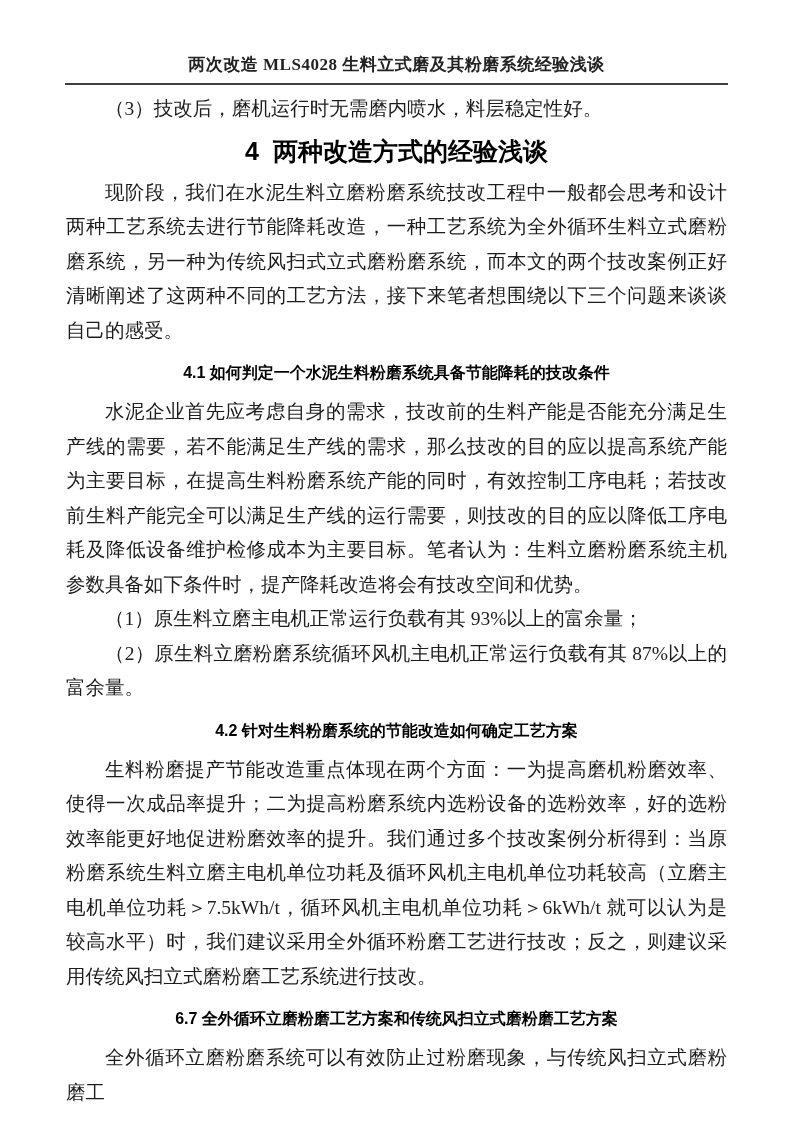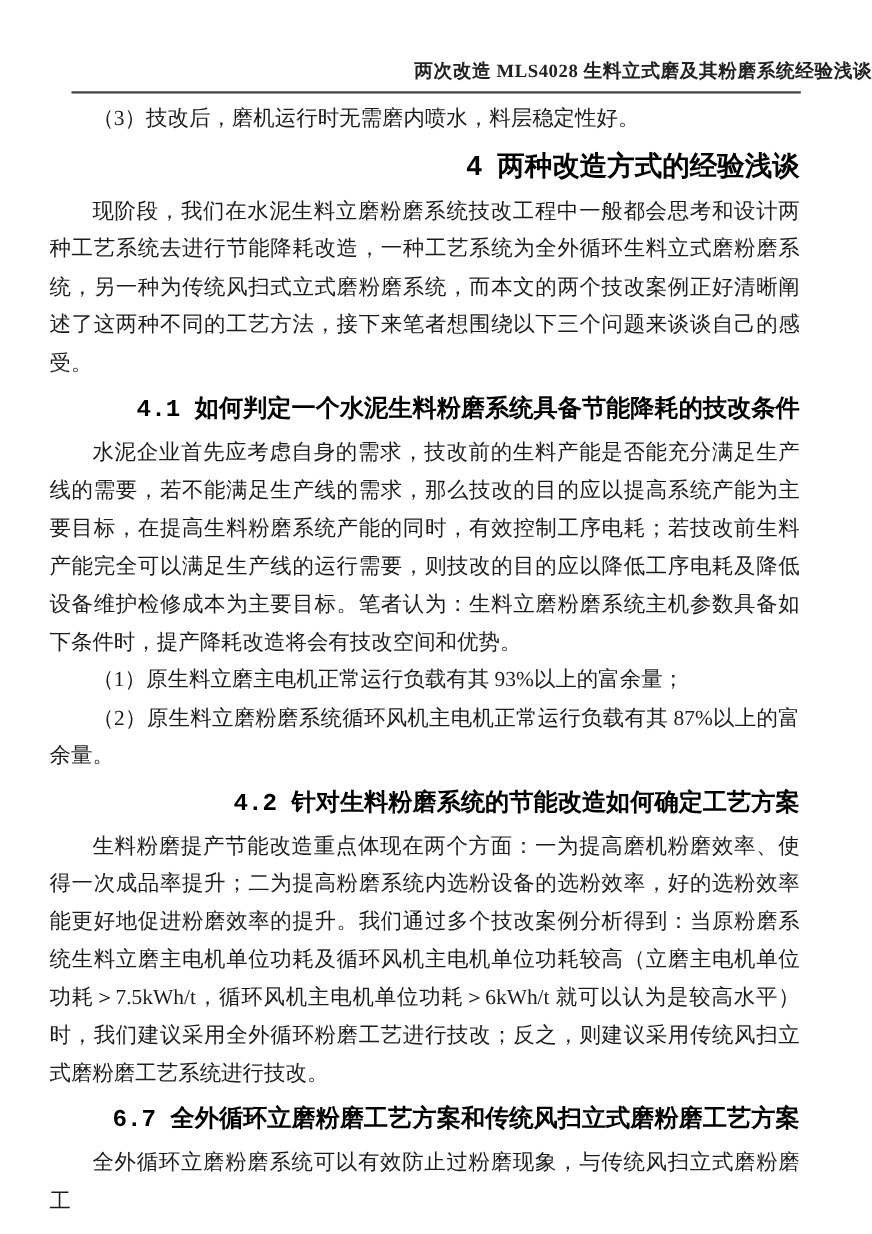--- a/index.html
+++ b/index.html
@@ -9,63 +9,63 @@
     position: relative;
     overflow: hidden;
     font-family: "Liberation Serif", "DejaVu Serif", serif;
     color: #1c1c1c;
   }
   .page { position: absolute; inset: 0; }
 
   
   .running-title {
     padding-top: 53px;
-    text-align: right;
+    text-align: center;
     font-size: 17px;
     font-weight: 600;
     letter-spacing: 0.5px;
     color: #222222;
   }
   .header-rule {
     margin: 7px 65px 0 65px;
     border: none;
     border-top: 2px solid #3f3f3f;
     height: 0;
   }
 
   
   .doc-body {
-    margin: 7px 66px 0 45px;
+    margin: 7px 66px 0 66px;
     font-size: 19.5px;
     line-height: 34.5px;
     text-align: justify;
   }
   .para {
     margin: 0;
     text-indent: 2em;
   }
   .h-level1 {
     margin: 8px 0 9px 0;
     font-family: "Liberation Sans", "DejaVu Sans", sans-serif;
     font-size: 25px;
     line-height: 32px;
     font-weight: 700;
     color: #000000;
     white-space: pre-wrap;
-    text-align: right;
+    text-align: center;
   }
   .h-level2 {
     margin: 11px 0 8px 0;
-    font-family: Liberation Mono, monospace;
-    font-size: 22px;
+    font-family: Liberation Sans, sans-serif;
+    font-size: 16px;
     line-height: 28px;
     font-weight: 700;
     color: #000000;
     white-space: pre-wrap;
-    text-align: right;
+    text-align: center;
   }
 
   
   .footer {
     position: absolute;
     left: 66px; right: 66px;
     top: 1050px;
   }
   .footer-bar-svg { display: block; width: 100%; height: 9px; }
   .footer-row {

